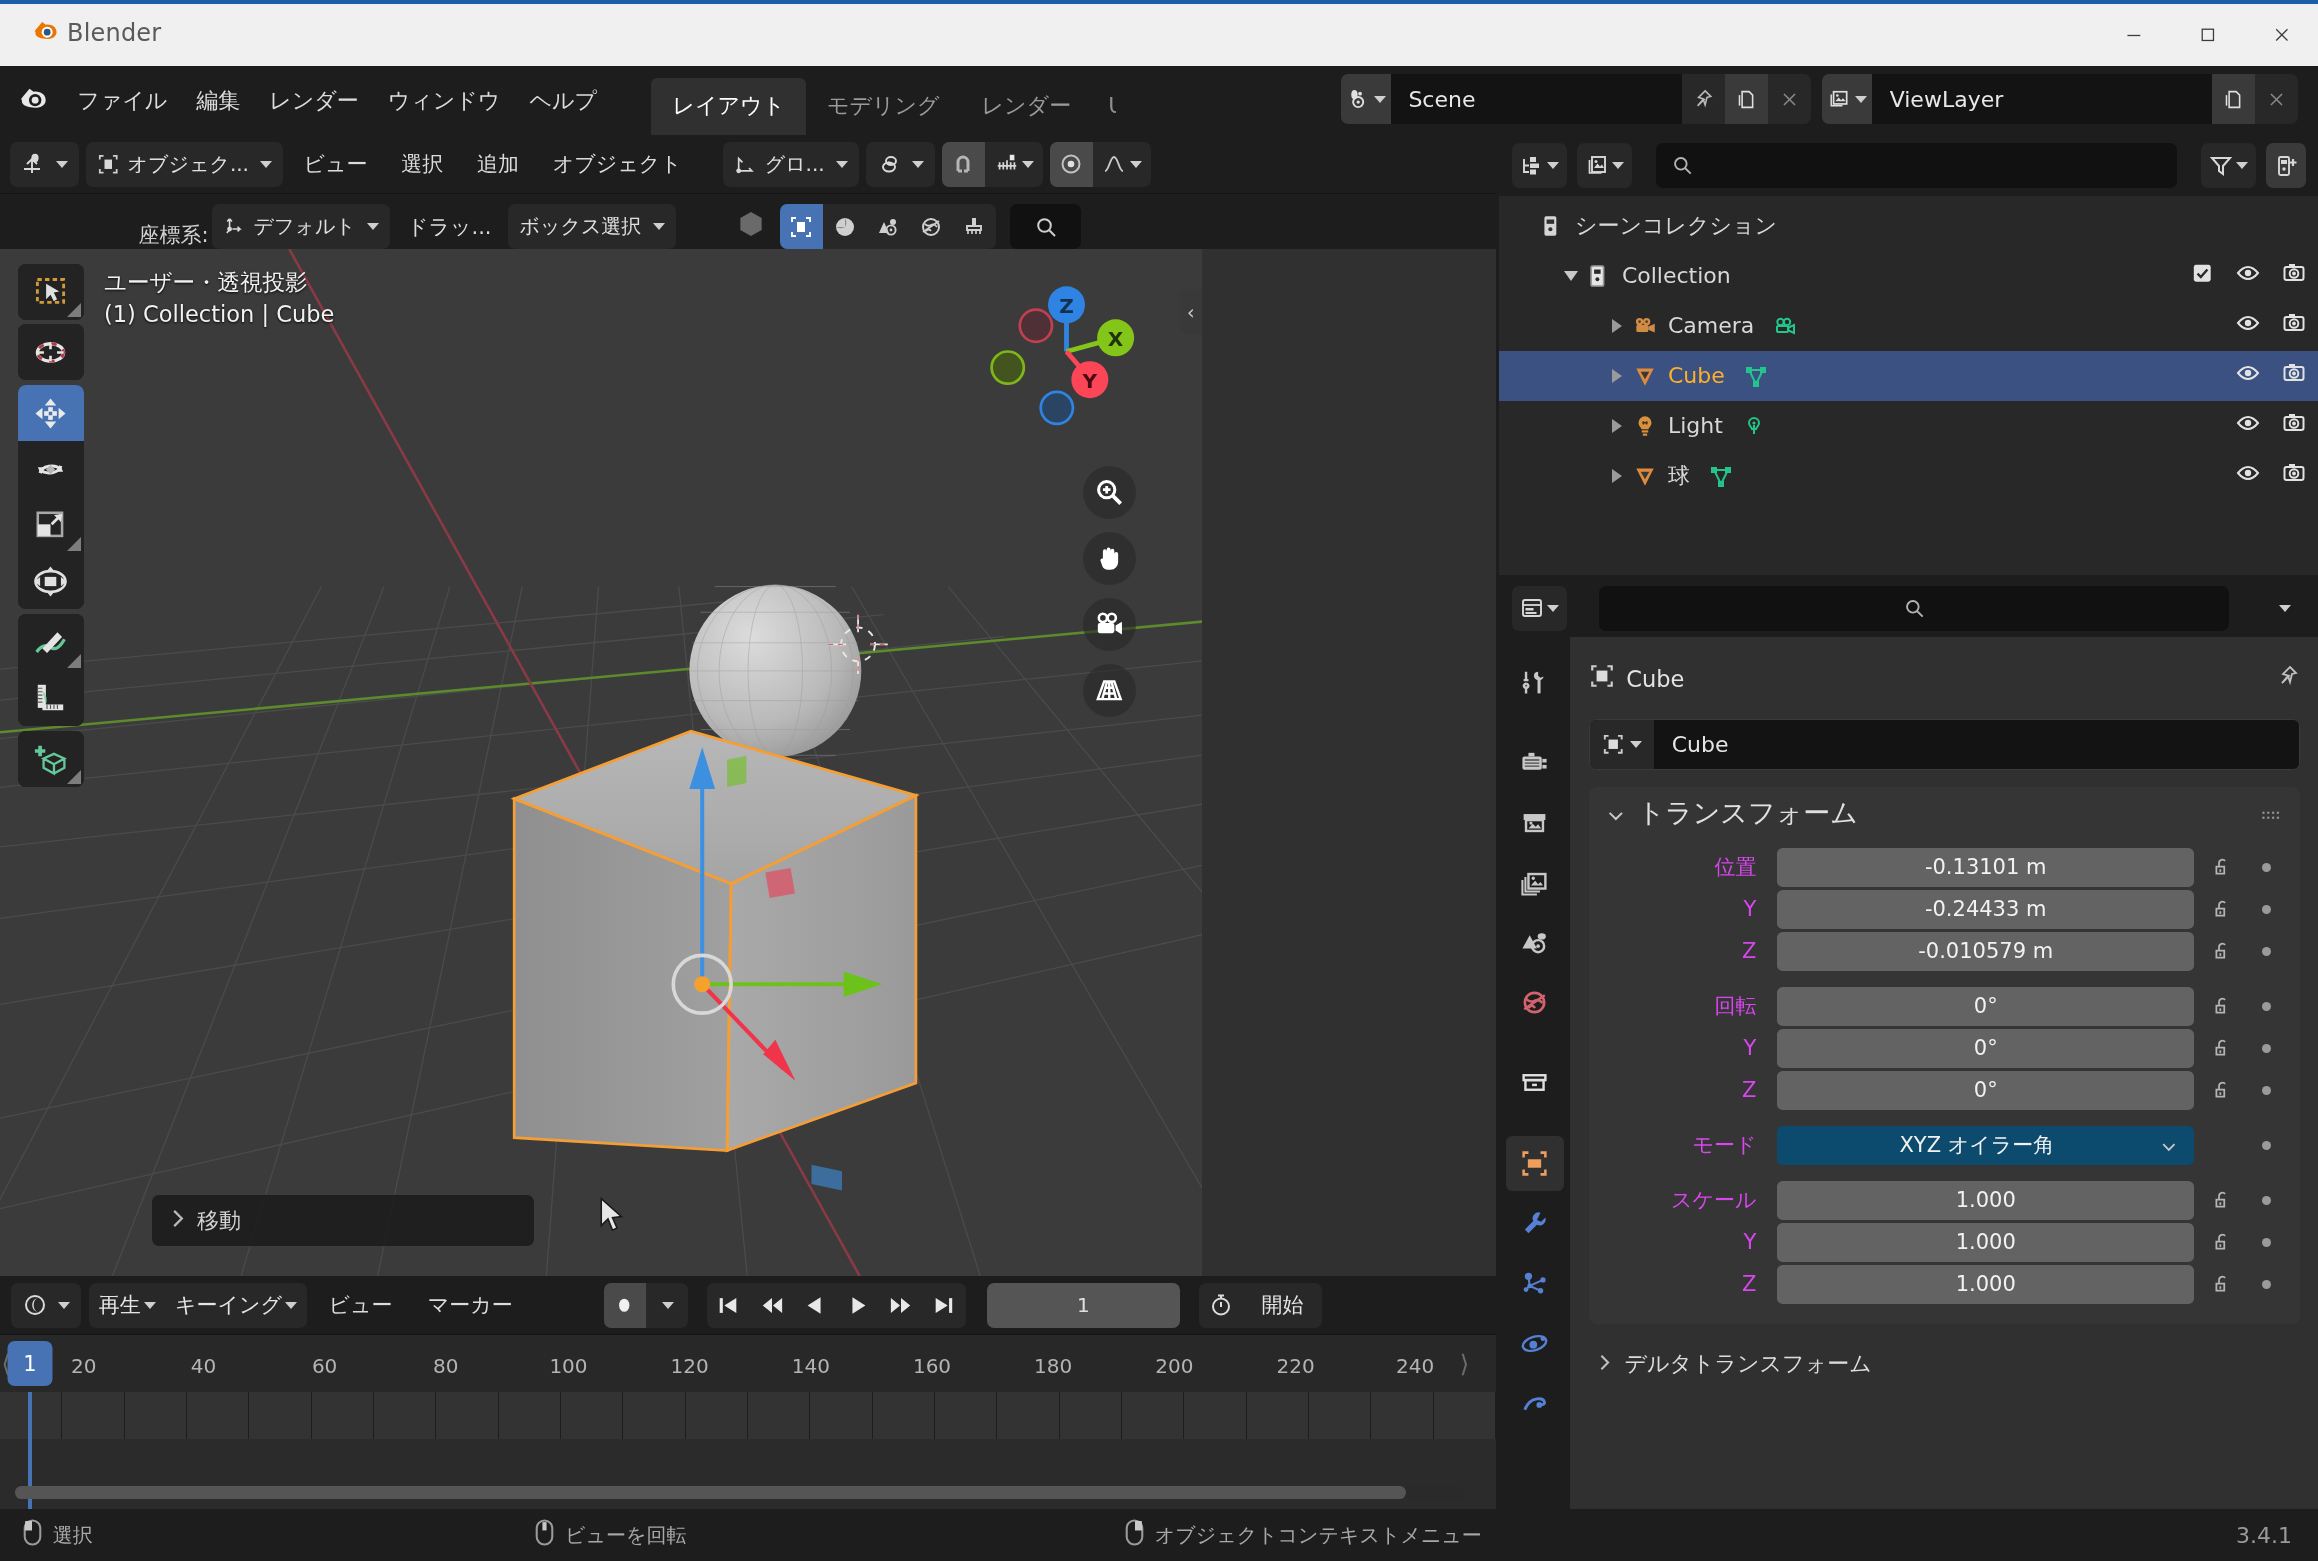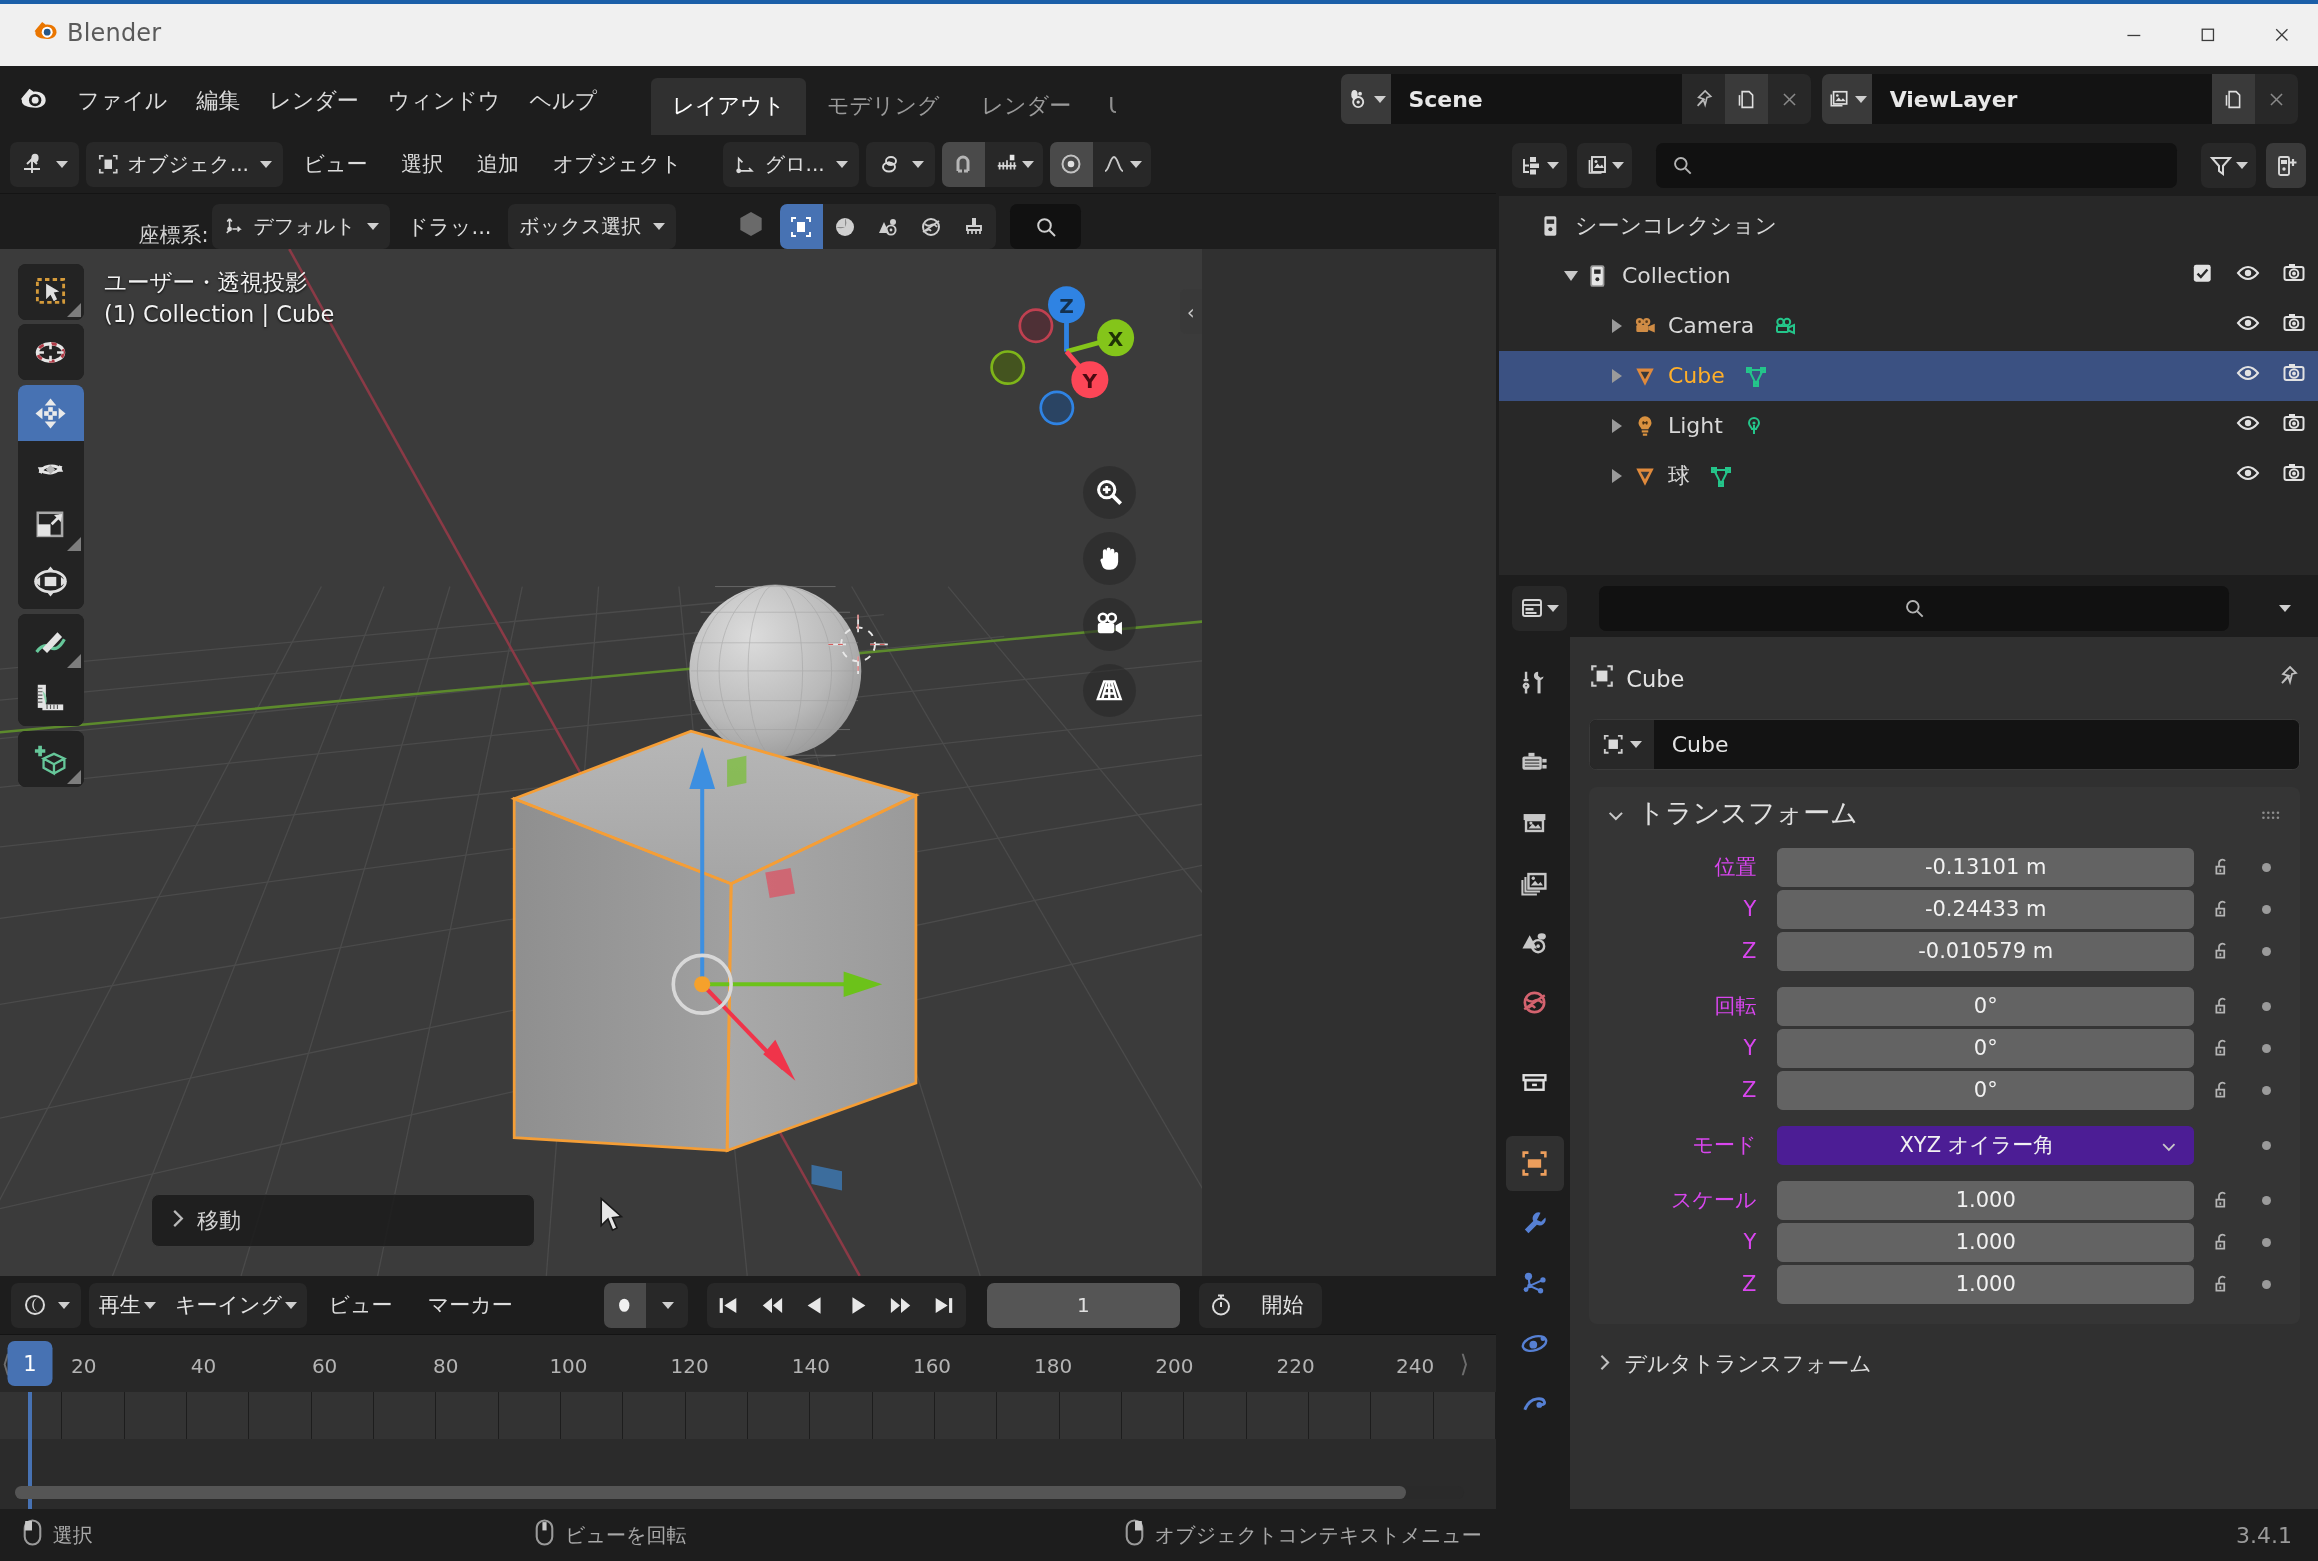--- a/index.html
+++ b/index.html
@@ -21,21 +21,21 @@
   #topbar { position: absolute; left: 0; top: 66px; width: 2319px; height: 69px; background: #1d1d1d;
     display: flex; align-items: center; }
   #topbar-logo { margin-left: 17.7px; margin-right: 14.5px; }
   .menu-item { padding: 6.4px 14.5px; color: #dcdcdc; font-size: 22px; white-space: nowrap; }
   #ws-tabs { display: flex; align-items: center; margin-left: 40px; height: 100%; }
   .ws-tab { padding: 13px 21px; font-size: 22px; color: #9a9a9a; white-space: nowrap;
     border-radius: 6.4px 6.4px 0 0; align-self: flex-end; margin-bottom: -3.2px; padding-bottom: 17.7px; }
   .ws-tab.active { background: #303030; color: #ffffff; }
   .ws-tab.clipped { overflow: hidden; max-width: 24px; color: #8f8f8f; padding-left: 16px; padding-right: 0; }
 
-  #scene-block { position: absolute; right: 20px; top: 74px; display: flex; gap: 11.3px; align-items: flex-end; font-weight: bold; }
+  #scene-block { position: absolute; right: 20px; top: 74px; display: flex; gap: 11.3px; align-items: flex-end; }
   .id-field { display: flex; align-items: center; background: #282828; border-radius: 7.2px; height: 50px; }
   .id-icon { width: 50px; height: 50px; display: flex; align-items: center; justify-content: center;
     background: #3a3a3a; border-radius: 7.2px 0 0 7.2px; gap: 2.4px; }
   .id-name { background: #131313; height: 50px; display: flex; align-items: center;
     padding: 0 17.7px; color: #e8e8e8; font-size: 22px; flex: 1; }
   .id-btn { width: 43px; height: 50px; display: flex; align-items: center; justify-content: center; }
   .id-btn.hl { background: #3a3a3a; }
 
   
   #viewport-area { position: absolute; left: 0; top: 135px; width: 1496px; height: 1141px; background: #303030; }
@@ -137,21 +137,21 @@
   .name-field .nf-val { flex: 1; background: #131313; height: 51px; display: flex; align-items: center;
      padding-left: 17.7px; font-size: 22px; }
   .panel { margin-top: 17.7px; background: #353535; border-radius: 8px; }
   .panel-head { height: 51px; display: flex; align-items: center; gap: 13px; padding: 0 17.7px; font-size: 27px;
      color: #e0e0e0; }
   .panel-body { padding: 8px 17.7px 19px 17.7px; }
   .prop-row { display: flex; align-items: center; height: 42px; gap: 9.6px; }
   .prop-lbl { width: 161px; text-align: right; font-size: 21px; color: #d946ef; padding-right: 11.3px; }
   .prop-val { flex: 1; background: #636363; border-radius: 5.6px; height: 39px; display: flex; align-items: center;
      justify-content: center; font-size: 21px; color: #f2f2f2; }
-  .prop-val.dark { background: #4c1d95; justify-content: space-between; padding: 0 16px; }
+  .prop-val.dark { background: #0c4a6e; justify-content: space-between; padding: 0 16px; }
   .lockcol { width: 37px; display: flex; align-items: center; justify-content: center; }
   .dotcol { width: 32px; display: flex; align-items: center; justify-content: center; }
   .dot { width: 9.6px; height: 9.6px; border-radius: 50%; background: #9a9a9a; }
   .spacer8 { height: 13px; }
   .subpanel { display: flex; align-items: center; gap: 13px; height: 51px; margin-top: 14.5px; padding: 0 8px;
      font-size: 22px; color: #dcdcdc; }
 
   
   #statusbar { position: absolute; left: 0; top: 1509px; width: 2319px; height: 52px; background: #1d1d1d;
      display: flex; align-items: center; color: #a8a8a8; font-size: 20px; }

